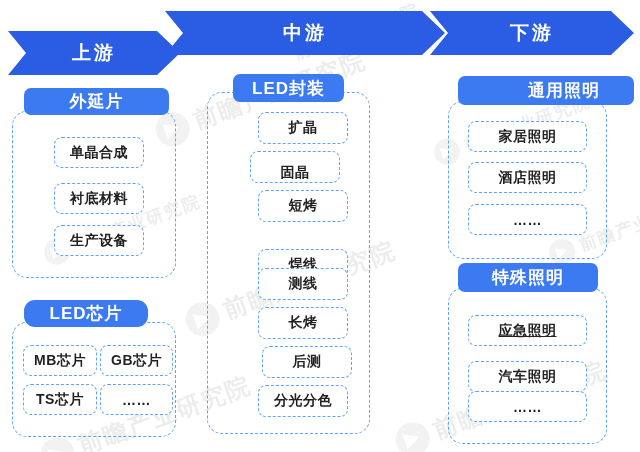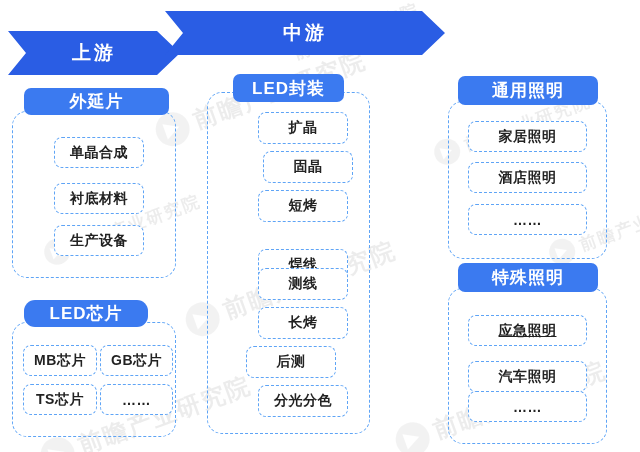--- a/index.html
+++ b/index.html
@@ -94,20 +94,23 @@
     <span class="wm-text">前瞻产业研究院</span>
   </div>
 
   <div class="banner">
     <div class="seg seg-1">
       <span>上游</span>
     </div>
     <div class="seg seg-2">
       <span>中游</span>
     </div>
+    <div class="seg seg-3">
+      <span>下游</span>
+    </div>
   </div>
 
   <div class="gbox" style="left:12px;top:111px;width:162px;height:165px;"></div>
   <div class="ghead" style="left:24px;top:88px;width:145px;height:27px;">
     <span>外延片</span>
   </div>
   <div class="node" style="left:54px;top:137px;width:88px;height:29px;">
     <span>单晶合成</span>
   </div>
   <div class="node" style="left:54px;top:183px;width:88px;height:29px;">
@@ -134,44 +137,44 @@
     <span>……</span>
   </div>
 
   <div class="gbox" style="left:207px;top:92px;width:161px;height:340px;"></div>
   <div class="ghead" style="left:233px;top:74px;width:111px;height:28px;">
     <span>LED封装</span>
   </div>
   <div class="node" style="left:258px;top:112px;width:88px;height:30px;">
     <span>扩晶</span>
   </div>
-  <div class="node" style="left:263px;top:151px;width:88px;height:30px;">
+  <div class="node" style="left:250px;top:151px;width:88px;height:30px;align-items:flex-end;">
     <span>固晶</span>
   </div>
   <div class="node" style="left:258px;top:190px;width:88px;height:30px;">
     <span>短烤</span>
   </div>
   <div class="node" style="left:258px;top:229px;width:88px;height:30px;margin-top:20px;">
     <span>焊线</span>
   </div>
   <div class="node" style="left:258px;top:268px;width:88px;height:30px;">
     <span>测线</span>
   </div>
   <div class="node" style="left:258px;top:307px;width:88px;height:30px;">
     <span>长烤</span>
   </div>
-  <div class="node" style="left:246px;top:346px;width:88px;height:30px;text-align:right;">
+  <div class="node" style="left:262px;top:346px;width:88px;height:30px;text-align:right;">
     <span>后测</span>
   </div>
   <div class="node" style="left:258px;top:385px;width:88px;height:30px;text-align:center;">
     <span>分光分色</span>
   </div>
 
   <div class="gbox" style="left:448px;top:101px;width:157px;height:156px;"></div>
-  <div class="ghead" style="left:458px;top:76px;width:140px;height:29px;">
+  <div class="ghead" style="left:458px;top:76px;width:140px;height:29px;padding-left:36px;">
     <span>通用照明</span>
   </div>
   <div class="node" style="left:468px;top:121px;width:117px;height:29px;">
     <span>家居照明</span>
   </div>
   <div class="node" style="left:468px;top:162px;width:117px;height:29px;">
     <span>酒店照明</span>
   </div>
   <div class="node" style="left:468px;top:204px;width:117px;height:29px;">
     <span>……</span>

